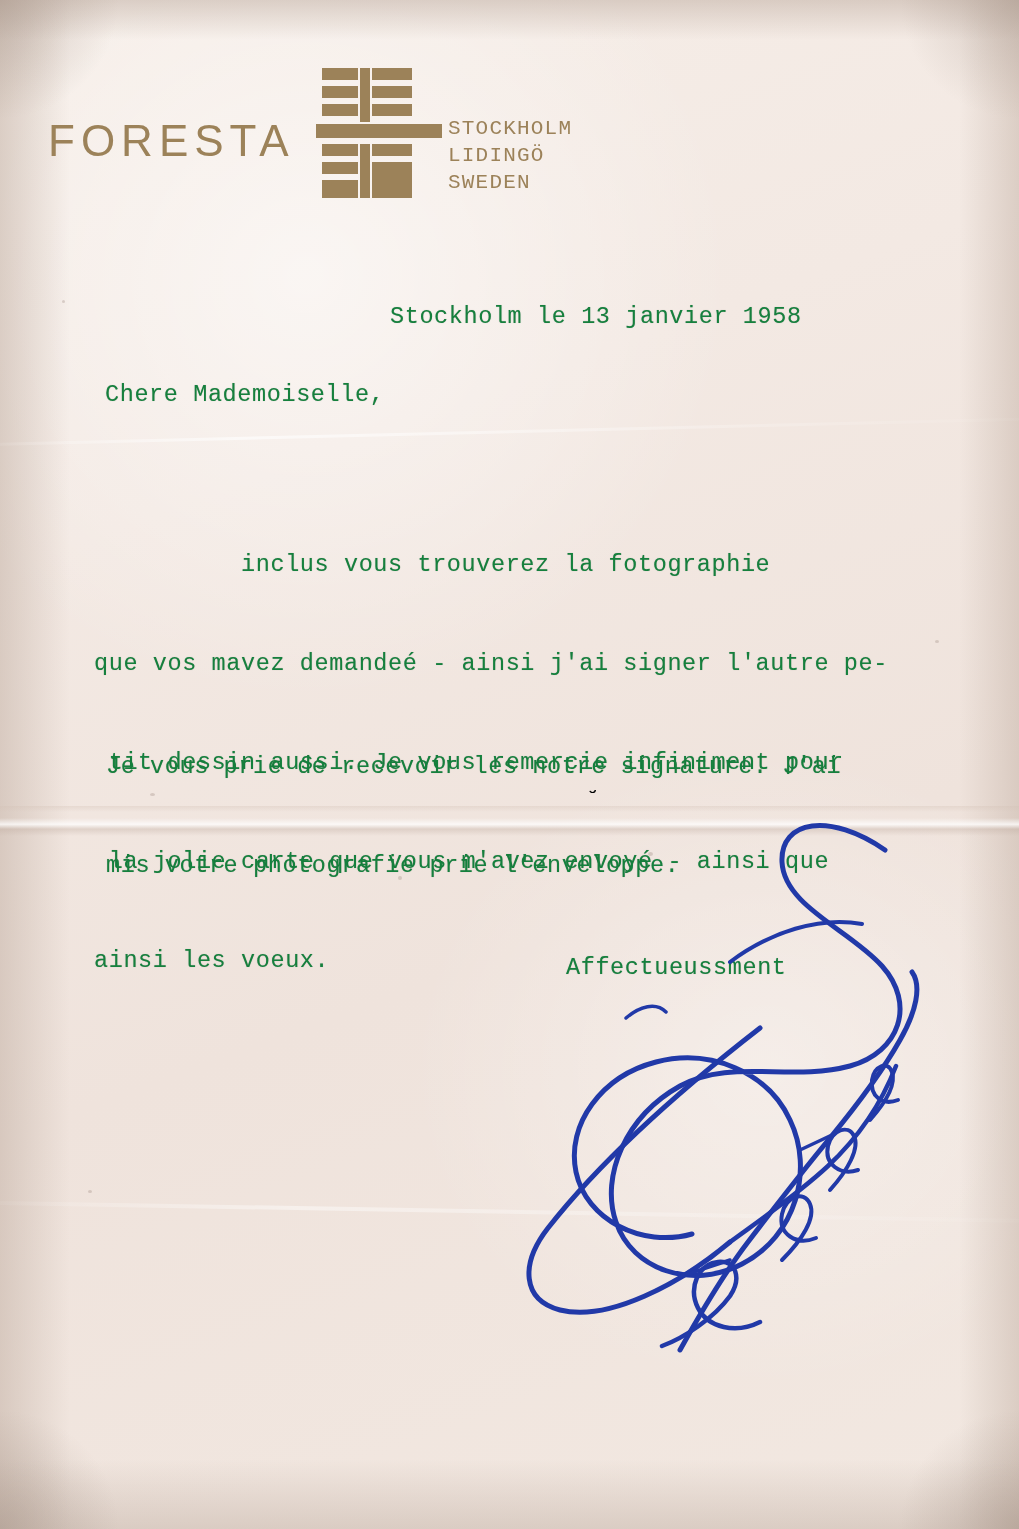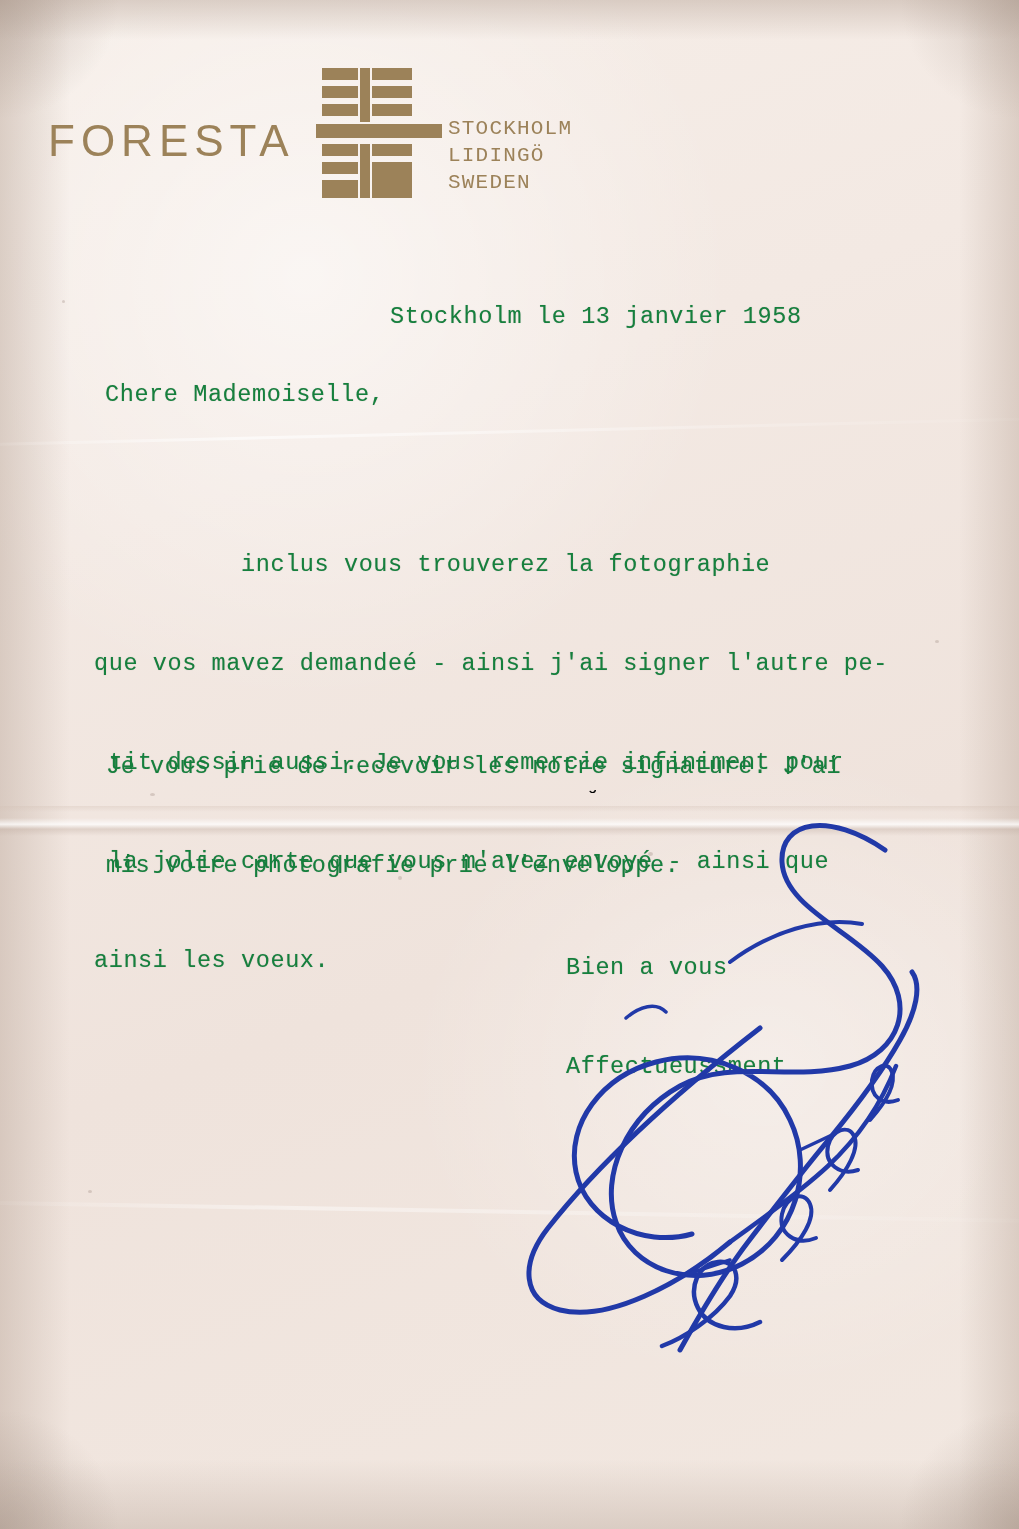--- a/index.html
+++ b/index.html
@@ -240,21 +240,20 @@
     <span class="ln"> la jolie carte que vous m'avez envoyé - ainsi que</span>
     <span class="ln">ainsi les voeux.</span>
   </div>
 
   <div class="typed para-2">
     <span class="ln">Je vous prie de recevoir les notre signature. J'ai</span>
     <span class="ln">mis votre photografie prie l'enveloppe.</span>
   </div>
 
   <div class="typed closing">
-    <span class="ln">Bien a vous</span>
     <span class="ln">Affectueussment</span>
   </div>
 
   <svg class="signature" viewBox="0 0 540 620" xmlns="http://www.w3.org/2000/svg">
     <g fill="none" stroke="#2139a8" stroke-linecap="round" stroke-linejoin="round">
 
       <path d="M455 60 C 400 22, 350 30, 352 72 C 354 116, 420 140, 452 176
                C 486 214, 470 262, 420 276 C 360 292, 300 268, 250 296
                C 196 326, 170 386, 186 432 C 202 480, 262 500, 312 474
                C 366 446, 384 380, 360 330 C 338 282, 280 258, 226 272

